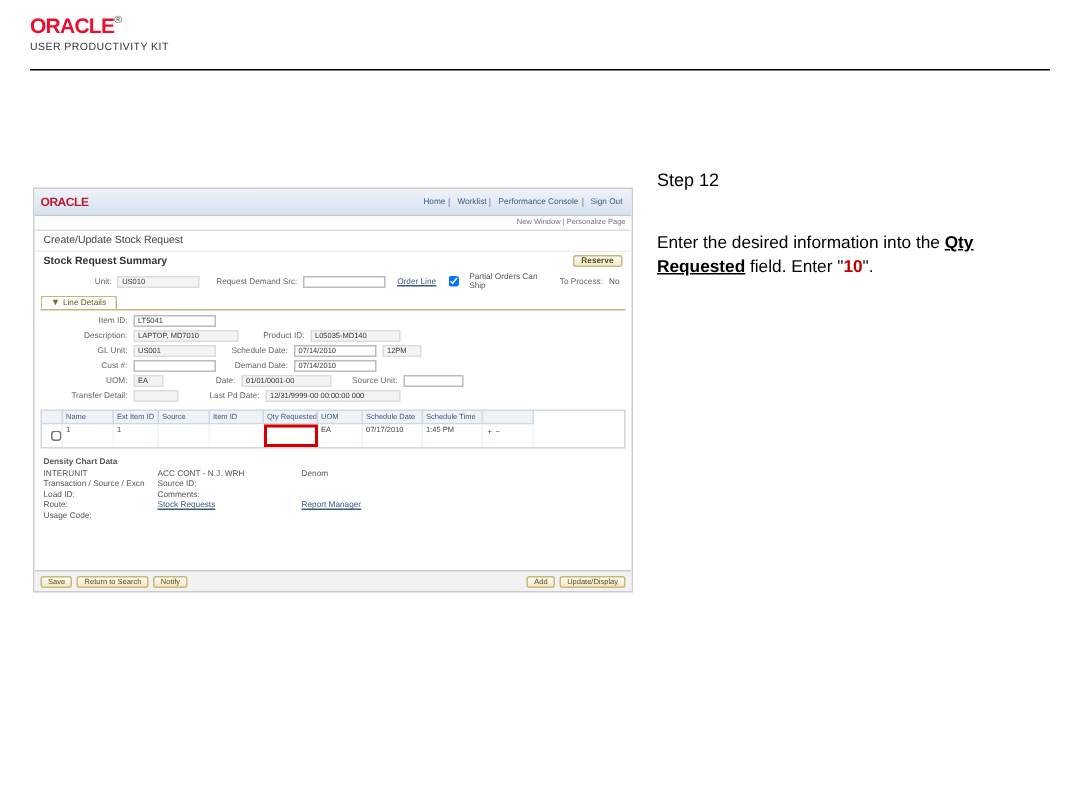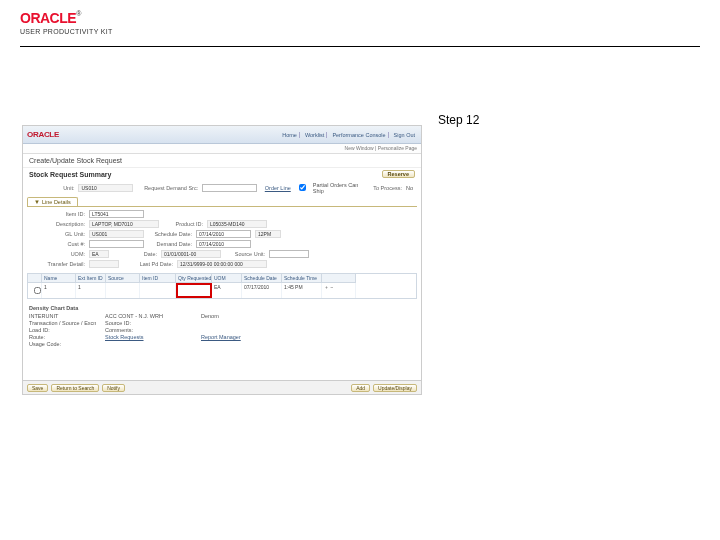--- a/index.html
+++ b/index.html
@@ -186,20 +186,23 @@
 <div class="header-bar">
   <div class="logo-block">
     <span class="logo-text">ORACLE</span><span class="logo-tm">®</span>
     <div class="logo-sub">USER PRODUCTIVITY KIT</div>
   </div>
   <div class="underline"></div>
 </div>
 
 <div class="wizard">
   <span class="step-label">Step 12</span>
+  <div class="instr">
+    <span>Enter the desired information into the </span><span class="qty">Qty Requested</span><span> field. Enter "</span><span class="val">10</span><span>".</span>
+  </div>
 </div>
 
 <div class="shot">
   <div class="app-top">
     <span class="app-logo">ORACLE</span>
     <div class="app-tabs">
       <span>Home</span>
       <span>Worklist</span>
       <span>Performance Console</span>
       <span>Sign Out</span>

